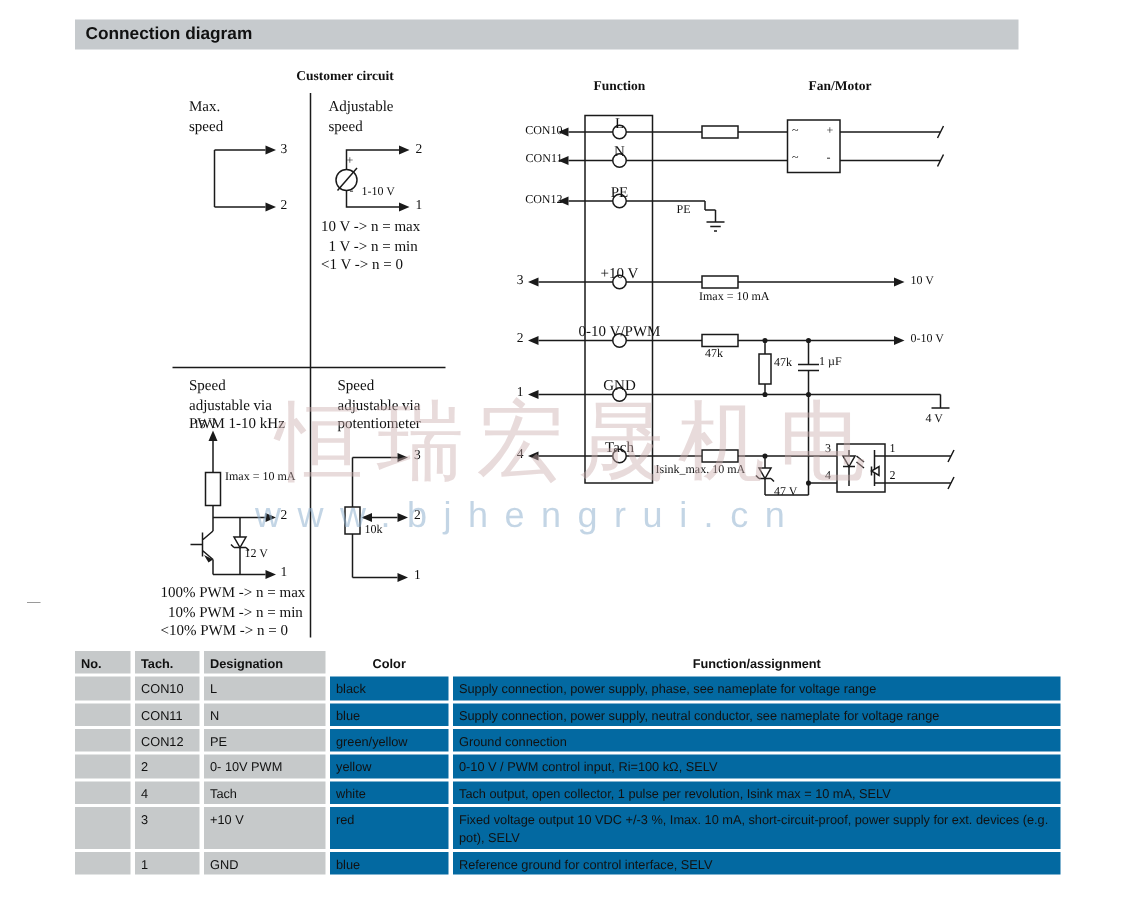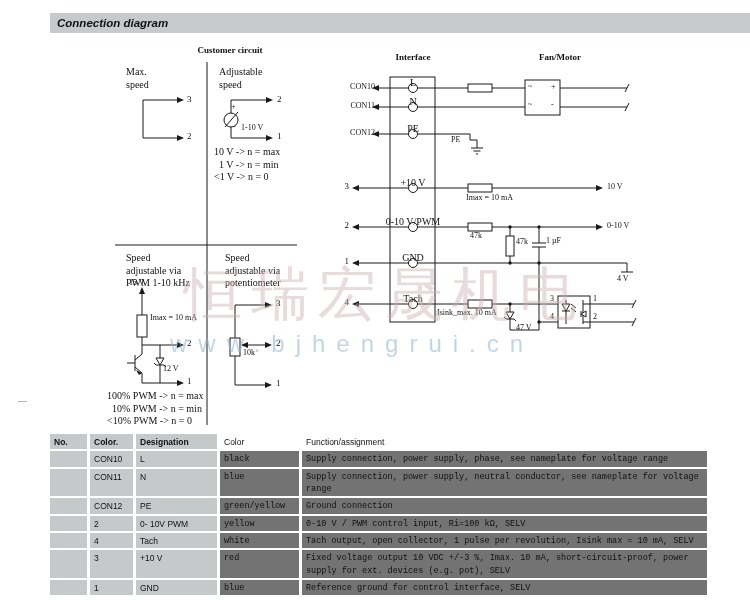--- a/index.html
+++ b/index.html
@@ -1,39 +1,39 @@
 <!DOCTYPE html>
 <html><head>
 <meta charset="utf-8">
 <style>
   html,body{margin:0;padding:0;background:#fff;}
   .page{position:relative;width:750px;height:600px;background:#fff;overflow:hidden;
         font-family:"Liberation Sans",sans-serif;color:#111;}
-  .titlebar{position:absolute;left:50px;top:13px;width:701px;height:20px;background:#c6cacd;font-style:italic;}
+  .titlebar{position:absolute;left:50px;top:13px;width:629px;height:20px;background:#c6cacd;}
   .titlebar span{display:block;font-weight:bold;font-size:11.5px;line-height:20px;padding-left:7px;}
   .diagram{position:absolute;left:0;top:40px;width:750px;height:393px;font-family:Liberation Serif, serif;}
   .diagram svg{position:absolute;left:0;top:0;}
   .lbl{position:absolute;font-size:8px;line-height:1.25;white-space:pre-line;color:#111;}
   .b{font-weight:bold;}
   .s7{font-size:10px;}
   .s9{font-size:9px;}
   .ctr{text-align:center;}
   .rt{text-align:right;}
   .watermark-cn{position:absolute;left:184px;top:256px;font-size:58px;letter-spacing:9px;
     color:rgba(205,175,175,0.45);white-space:nowrap;pointer-events:none;z-index:5;}
   .watermark-url{position:absolute;left:170px;top:330px;font-size:24px;letter-spacing:11px;
     color:rgba(145,178,208,0.55);white-space:nowrap;pointer-events:none;z-index:5;}
   .dash{position:absolute;left:18px;top:396px;font-size:9px;color:#8d8d8d;}
   .ctable{position:absolute;left:50px;top:434px;width:657px;display:grid;
     grid-template-columns:37px 43px 81px 79px 1fr;gap:2px 3px;font-size:8.5px;}
   .cell{padding:2px 4px 1px 4px;line-height:1.45;min-height:11px;}
   .hg{background:#c6c9ca;font-weight:bold;}
-  .hw{background:#ffffff;font-weight:normal;}
+  .hw{background:#ffffff;font-weight:bold;text-align:center;}
   .g{background:#c6c9ca;}
-  .lt{background:#737373;font-family:Liberation Mono, monospace;}
+  .lt{background:#0369a1;}
 </style>
 </head>
 <body>
 
 <div class="page">
 
   <div class="titlebar">
     <span>Connection diagram</span>
   </div>
 
@@ -137,21 +137,21 @@
         <rect x="558" y="256" width="32" height="32" fill="#fff"></rect>
         <path d="M566,260 V264 M566,271 V284 M562,271 H570 M571,264 L576,268 M571,268 L576,272"></path>
         <polygon points="562,264 570,264 566,271" fill="#fff"></polygon>
         <path d="M583,260 V284 M583,264 H590 M583,282 H590 M581,271 V277"></path>
         <polygon points="586,271 586,277 581,274" fill="#fff"></polygon>
         <path d="M590,264 H634 M590,282 H634 M636,260 L632,268 M636,278 L632,286"></path>
       </g>
     </svg>
 
     <div class="lbl b s9 ctr" style="left:180px;top:5px;width:100px">Customer circuit</div>
-    <div class="lbl b s9 ctr" style="left:378px;top:12px;width:70px">Interface</div>
+    <div class="lbl b s9 ctr" style="left:378px;top:12px;width:70px">Function</div>
     <div class="lbl b s9 ctr" style="left:525px;top:12px;width:70px">Fan/Motor</div>
 
     <div class="lbl s7" style="left:126px;top:26px">Max.
 speed</div>
     <div class="lbl s7" style="left:219px;top:26px">Adjustable
 speed</div>
     <div class="lbl" style="left:231px;top:62px">+</div>
     <div class="lbl" style="left:233px;top:82px">-</div>
     <div class="lbl" style="left:241px;top:83px">1-10 V</div>
     <div class="lbl s7" style="left:214px;top:106px;white-space:pre">10 V -&gt; n = max
@@ -218,21 +218,21 @@
     <div class="lbl" style="left:551px;top:60px">-</div>
   </div>
 
   <div class="watermark-cn">恒瑞宏晟机电</div>
   <div class="watermark-url">www.bjhengrui.cn</div>
 
   <div class="dash">—</div>
 
   <div class="ctable">
     <div class="cell hg">No.</div>
-    <div class="cell hg">Color.</div>
+    <div class="cell hg">Tach.</div>
     <div class="cell hg">Designation</div>
     <div class="cell hw">Color</div>
     <div class="cell hw">Function/assignment</div>
 
     <div class="cell g"></div>
     <div class="cell g">CON10</div>
     <div class="cell g">L</div>
     <div class="cell lt">black</div>
     <div class="cell lt">Supply connection, power supply, phase, see nameplate for voltage range</div>
 

